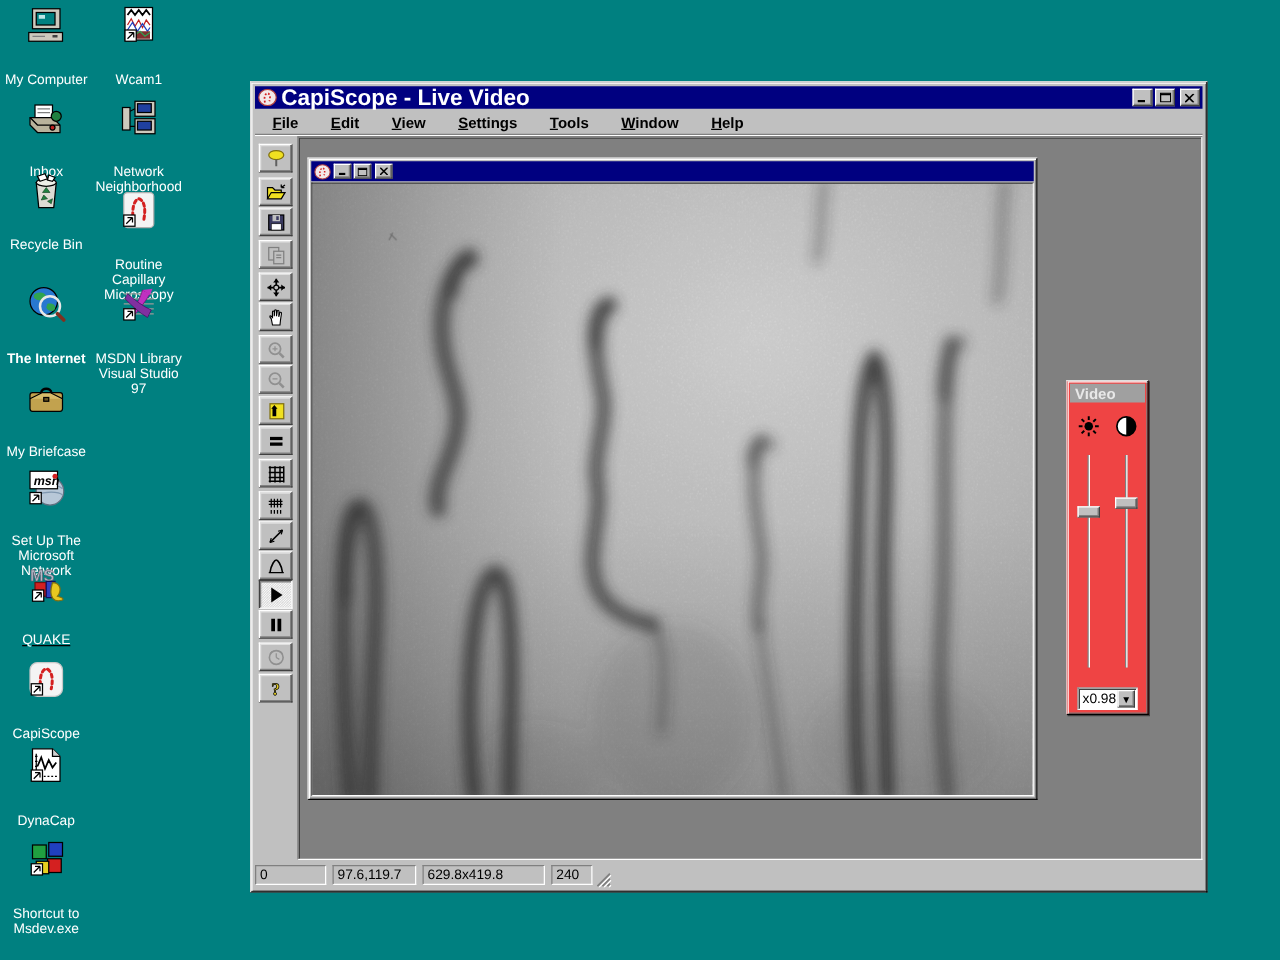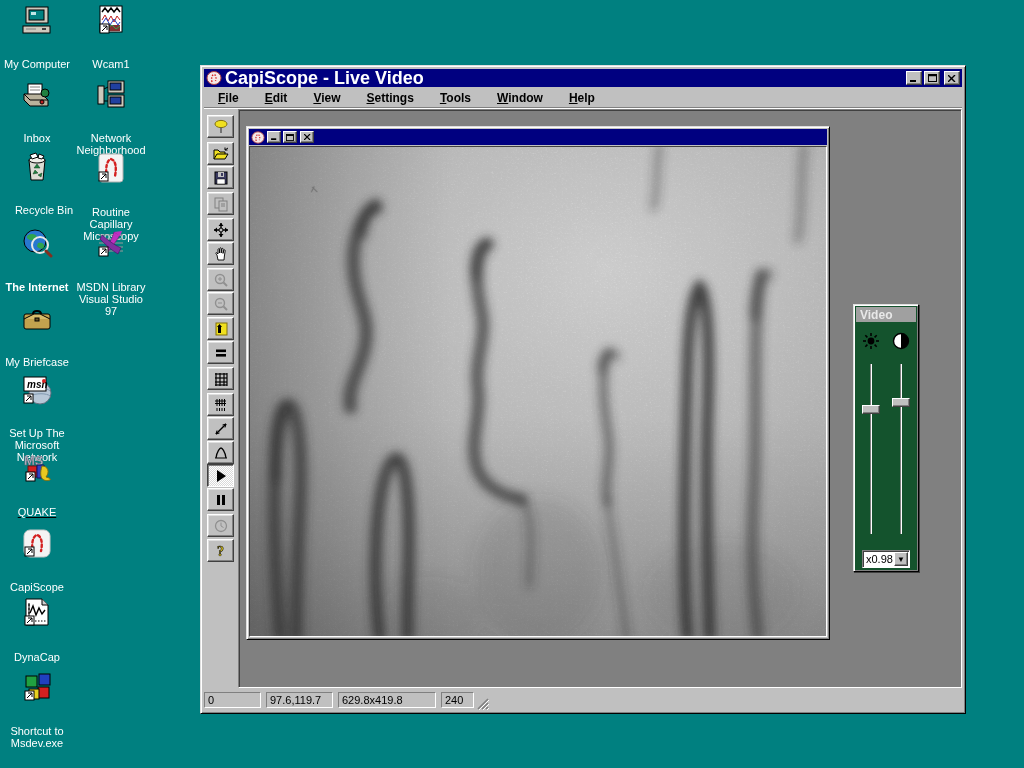--- a/index.html
+++ b/index.html
@@ -97,21 +97,21 @@
   .video-area {
     flex:1; margin-top:1px;
     border:1px solid; border-color:#404040 #fff #fff #404040;
     overflow:hidden; background:#c4c4c4;
   }
   .video-area svg { display:block; }
 
   
   .palette {
     position:absolute; left:614px; top:194px; width:66px; height:268px;
-    background:#14532d;
+    background:#ef4444;
     border:1px solid; border-color:#dfdfdf #000 #000 #dfdfdf;
     box-shadow: inset 1px 1px 0 #fff, inset -1px -1px 0 #808080, 1px 1px 0 #404040;
     padding:2px;
   }
   .palette-title {
     height:15px; background:#a0a0a0; color:#e8e8e8; font-weight:bold; font-size:12px;
     display:flex; align-items:center; padding-left:4px;
   }
   .palette-icons { display:flex; justify-content:space-around; margin-top:10px; }
   .sliders { display:flex; justify-content:space-around; margin-top:14px; height:170px; }
@@ -201,21 +201,21 @@
     <rect x="16" y="5" width="11" height="7" fill="#2040a0" stroke="#000"></rect>
     <rect x="14" y="17" width="16" height="12" fill="#cdc9bd" stroke="#000"></rect>
     <rect x="16" y="19" width="11" height="7" fill="#2040a0" stroke="#000"></rect>
     <rect x="4" y="8" width="6" height="18" fill="#cdc9bd" stroke="#000"></rect>
     <line x1="10" y1="11" x2="14" y2="9" stroke="#000"></line>
     <line x1="10" y1="23" x2="14" y2="23" stroke="#000"></line>
   </svg>
   <div class="lbl">Network Neighborhood</div>
 </div>
 
-<div class="dicon" style="left:1px; top:150px;text-align:right;">
+<div class="dicon" style="left:1px; top:136px;">
   <svg class="ic" viewBox="0 0 34 34">
     <path d="M9,10 L25,10 L23,30 L11,30 Z" fill="#dcdcd4" stroke="#000"></path>
     <ellipse cx="17" cy="10" rx="8" ry="3" fill="#efefe8" stroke="#000"></ellipse>
     <path d="M10,5 L16,3 L18,7 L12,9 Z" fill="#fff" stroke="#000"></path>
     <path d="M19,4 L24,6 L22,9 L18,8 Z" fill="#fff" stroke="#000"></path>
     <path d="M14,18 l3,-4 3,4 Z M13,24 l2,-4 3,3 Z M18,25 l4,-2 -1,4 Z" fill="#208040" stroke="#104020" stroke-width="0.5"></path>
   </svg>
   <div class="lbl">Recycle Bin</div>
 </div>
 

